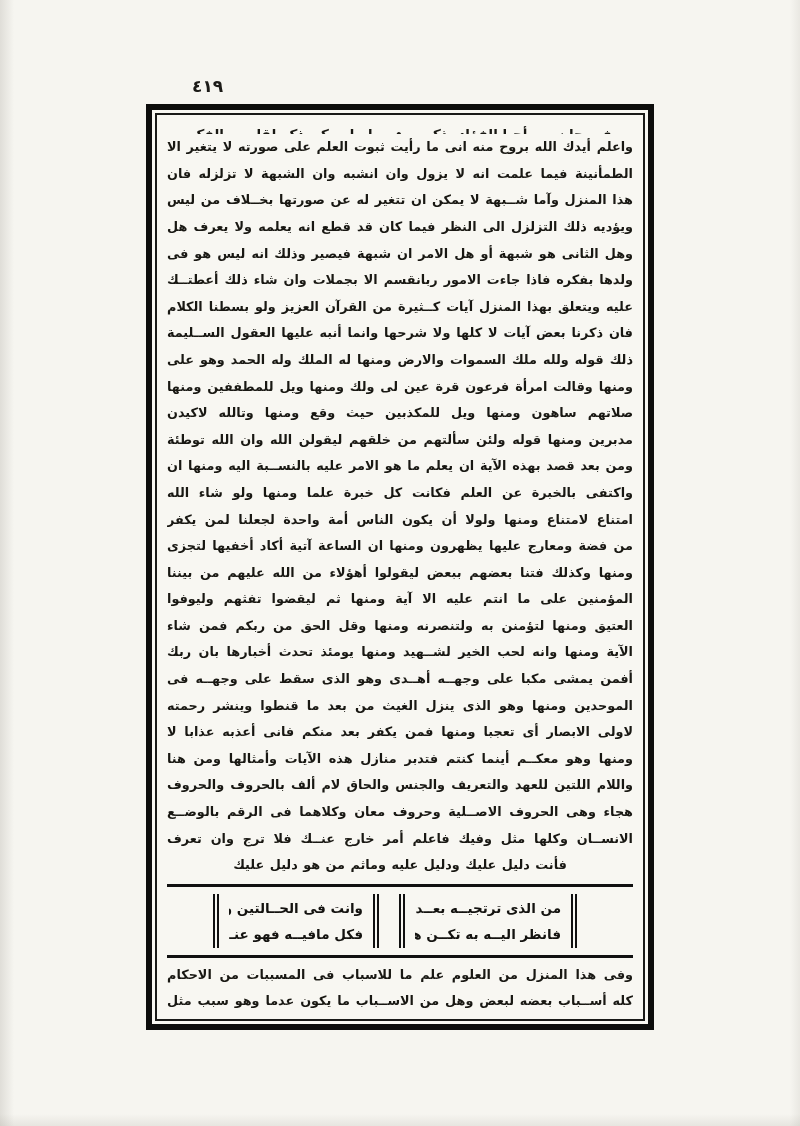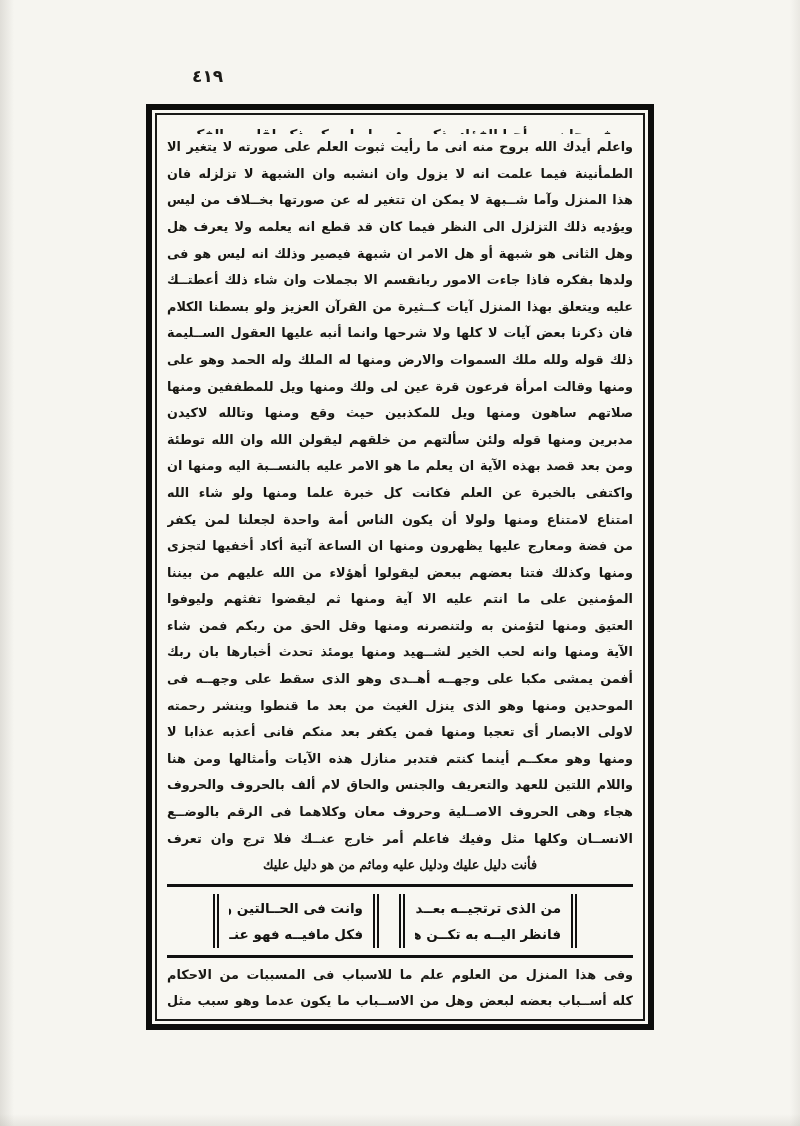--- a/index.html
+++ b/index.html
@@ -9,39 +9,39 @@
     font-family:"DejaVu Sans","Liberation Sans",sans-serif;
   }
   
   .scan-shade{position:absolute;inset:0;pointer-events:none;
     background:
       linear-gradient(90deg,rgba(120,115,105,.18) 0,rgba(120,115,105,0) 14px),
       linear-gradient(270deg,rgba(120,115,105,.10) 0,rgba(120,115,105,0) 10px),
       linear-gradient(0deg,rgba(120,115,105,.12) 0,rgba(120,115,105,0) 12px);
   }
   .folio-number{
-    position:absolute;top:66px;left:192px;
+    position:absolute;top:76px;left:192px;
     font-size:17px;font-weight:bold;color:#1c1b18;letter-spacing:1px;
   }
   .frame{
     position:absolute;left:146px;top:104px;width:508px;height:926px;
     border:6px solid #0d0d0c;background:#f8f7f2;box-sizing:border-box;
   }
   .frame-inner{
     position:absolute;inset:3px;border:2px solid #1a1a18;box-sizing:border-box;
     display:flex;flex-direction:column;
     padding:6px 10px 4px 10px;
   }
   .textblock{direction:rtl;color:#191813;}
   .tl{
     font-size:12.8px;font-weight:bold;line-height:26.6px;height:26.6px;
     text-align:justify;text-align-last:justify;overflow:hidden;
     word-spacing:1px;
   }
-  .tl.center{text-align:left;text-align-last:center;font-family:Liberation Serif, serif;}
+  .tl.center{text-align:left;text-align-last:center;}
   .header-line{
     font-size:13.5px;font-weight:bold;line-height:27px;height:27px;
     text-align:center;direction:rtl;color:#191813;overflow:hidden;
   }
   .header-line .sep{padding:0 14px;font-size:12px;}
   .verse-band{
     direction:rtl;margin-top:5px;
     border-top:3px solid #111;border-bottom:3px solid #111;
     padding:7px 56px 7px 46px;
     display:flex;justify-content:space-between;align-items:stretch;

